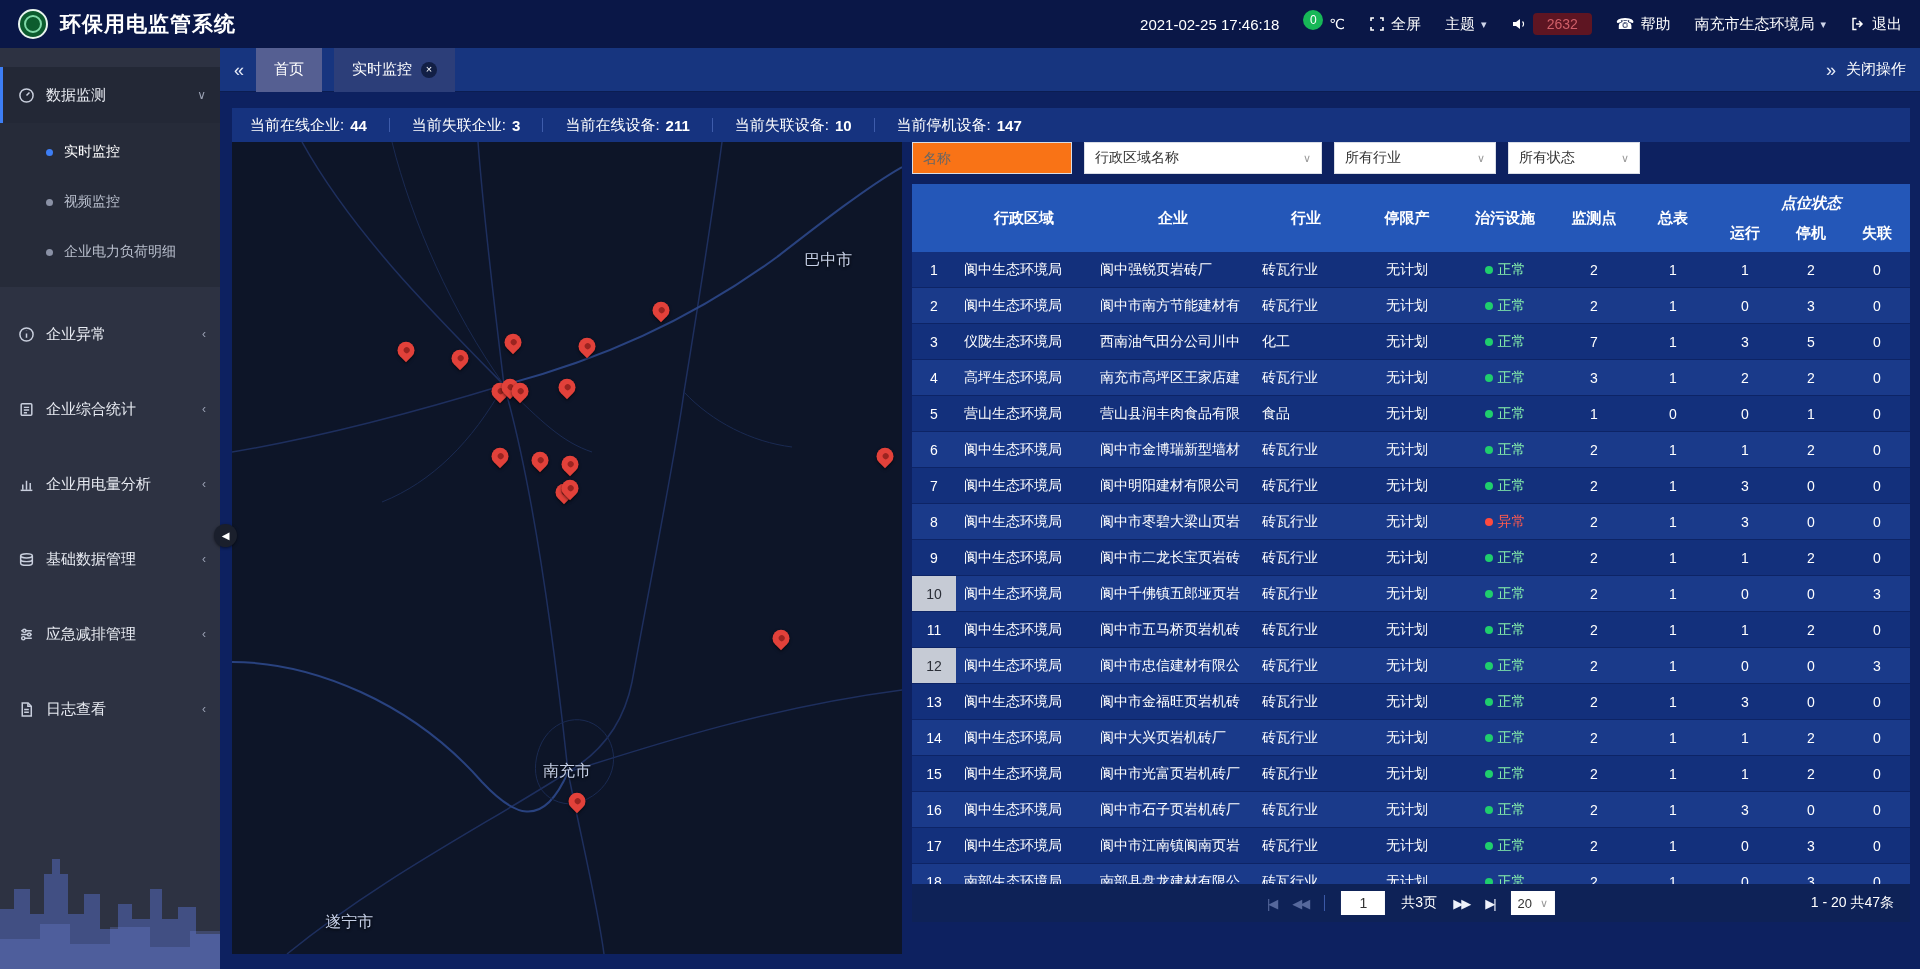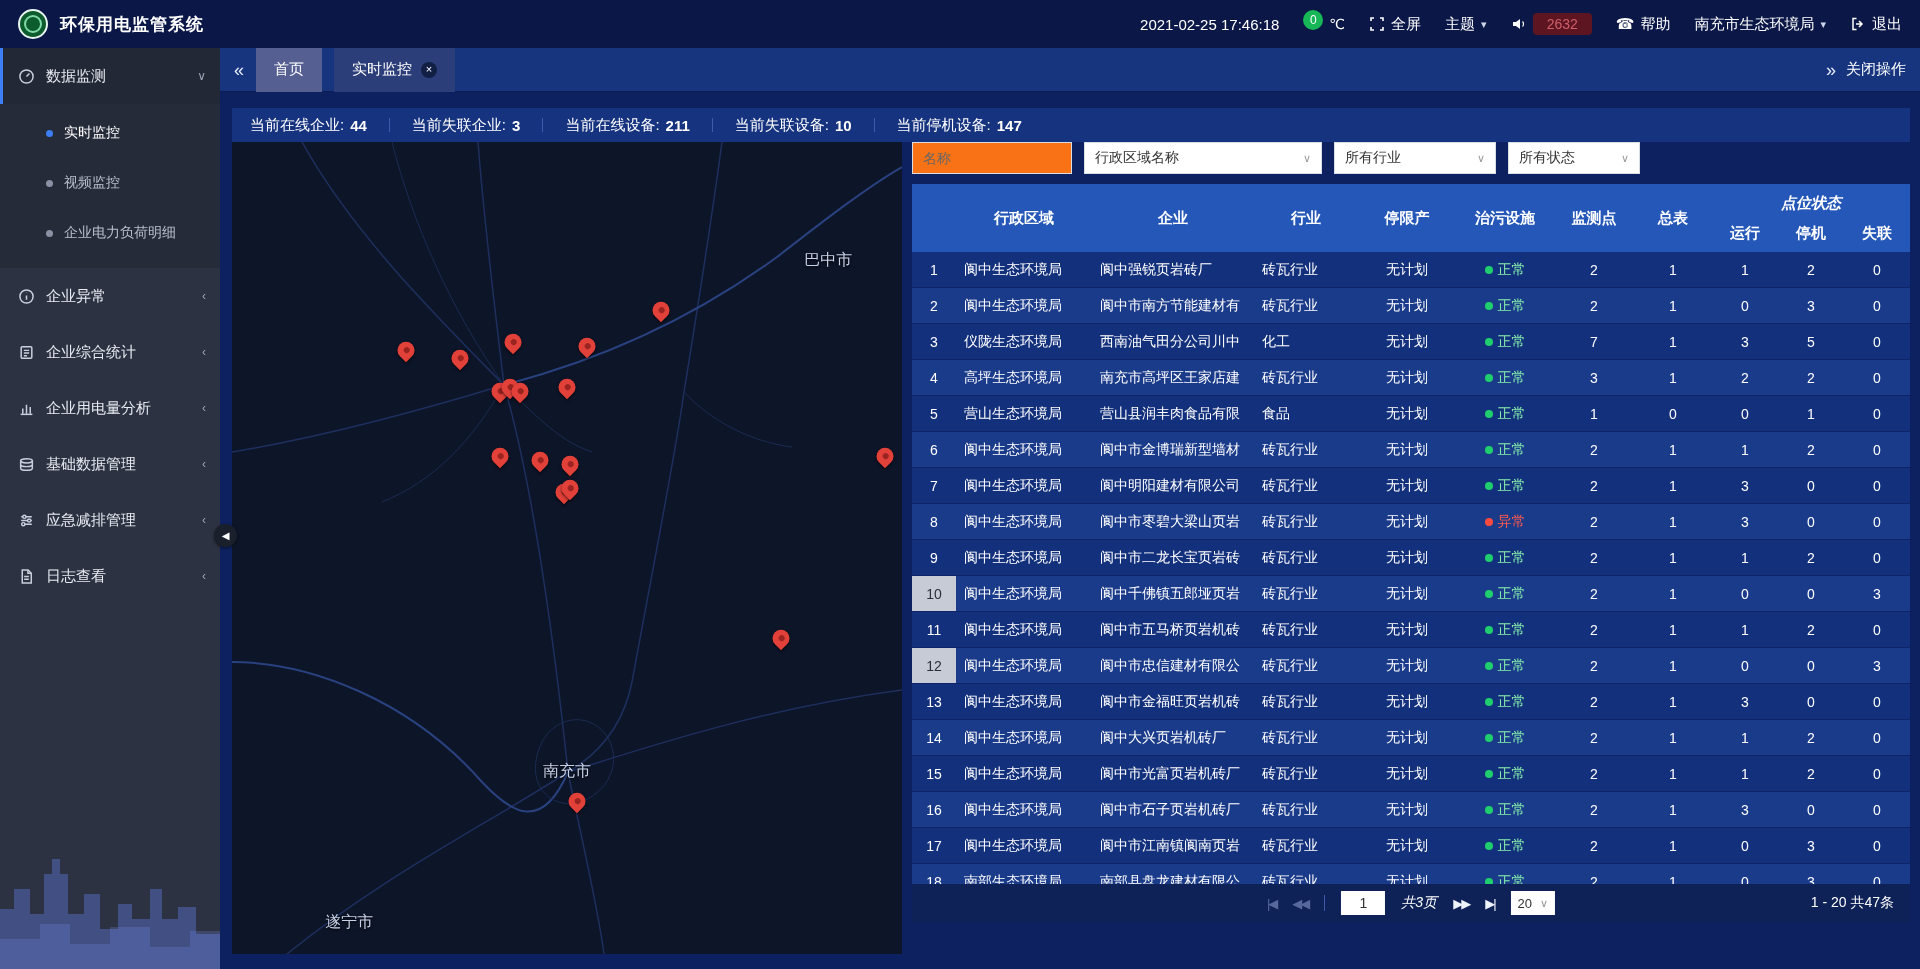--- a/index.html
+++ b/index.html
@@ -6,39 +6,39 @@
   html,body{width:1920px;height:969px;overflow:hidden;background:#081440;
     font-family:"Liberation Sans","DejaVu Sans",sans-serif;}
   .app{width:1920px;height:969px;display:flex;flex-direction:column;position:relative;}
 
   
   .topbar{height:48px;background:#0a1747;display:flex;justify-content:space-between;
     align-items:center;padding:0 18px;color:#fff;flex:none;}
   .h-left{display:flex;align-items:center;gap:12px;}
   .logo{width:30px;height:30px;border-radius:50%;background:#0c5c2e;border:2px solid #e8f5ee;position:relative;flex:none;}
   .logo::after{content:"";position:absolute;inset:4px;border:2px solid #7fd9a8;border-radius:50%;}
-  .app-title{font-size:17px;font-weight:bold;letter-spacing:1px;}
+  .app-title{font-size:21px;font-weight:bold;letter-spacing:1px;}
   .h-right{display:flex;align-items:center;gap:24px;font-size:15px;}
   .h-item{display:flex;align-items:center;gap:6px;cursor:pointer;white-space:nowrap;}
   .h-datetime{white-space:nowrap;}
   .temp-badge{display:inline-block;min-width:20px;height:20px;line-height:20px;border-radius:50%;
     background:#17b757;color:#fff;font-size:12px;text-align:center;transform:translateY(-4px);}
   .temp-unit{font-size:14px;}
   .alarm-badge{background:#5e1522;color:#cf5f68;border-radius:4px;padding:3px 14px;font-size:14px;}
   .caret{font-size:11px;color:#cfd6ea;}
   .hicon{width:16px;height:16px;color:#fff;}
   .phone-glyph{font-size:15px;}
 
   
   .body-row{display:flex;height:921px;flex:1;}
 
   
   .sidebar{width:220px;background:#2d3242;position:relative;flex:none;overflow:hidden;}
   .side-item{height:56px;display:flex;align-items:center;padding:0 14px 0 18px;color:#e8ebf2;
-    font-size:15px;cursor:pointer;gap:11px;}
+    font-size:15px;cursor:pointer;gap:11px;margin-top:19px;}
   .side-item.open{background:#232836;border-left:3px solid #3d7ef5;padding-left:15px;}
   .side-icon{width:17px;height:17px;color:#c9cfdd;display:inline-flex;flex:none;}
   .side-icon svg{width:100%;height:100%;}
   .side-label{flex:1;}
   .side-chevron{font-size:12px;color:#9aa1b3;}
   .side-sub{background:#262b39;padding:4px 0 10px;}
   .side-sub-item{height:50px;display:flex;align-items:center;padding-left:46px;gap:11px;
     color:#b9bfcd;font-size:14px;cursor:pointer;}
   .side-sub-item.active{color:#fff;}
   .sub-dot{width:7px;height:7px;border-radius:50%;background:#8a91a5;flex:none;}
@@ -118,21 +118,21 @@
   
   .pager{flex:none;height:38px;background:#0e2257;display:flex;align-items:center;
     padding:0 16px;color:#fff;position:relative;}
   .pager-center{position:absolute;left:50%;transform:translateX(-50%);display:flex;
     align-items:center;gap:16px;font-size:14px;}
   .pg-btn{font-size:13px;letter-spacing:-2px;cursor:pointer;color:#eef2fb;}
   .pg-btn.disabled{color:#56689c;cursor:default;}
   .pg-sep{width:1px;height:16px;background:#3e5cab;}
   .pg-input{width:44px;height:24px;background:#fff;color:#333;text-align:center;font-size:14px;
     border:none;outline:none;font-family:inherit;}
-  .pg-text{white-space:nowrap;font-style:italic;}
+  .pg-text{white-space:nowrap;}
   .pg-size{height:24px;background:#fff;color:#333;font-size:13px;display:flex;align-items:center;
     padding:0 7px;cursor:pointer;}
   .pager-info{margin-left:auto;font-size:14px;white-space:nowrap;}
 </style>
 </head>
 <body>
 
 <div class="app">
 
   <header class="topbar">

